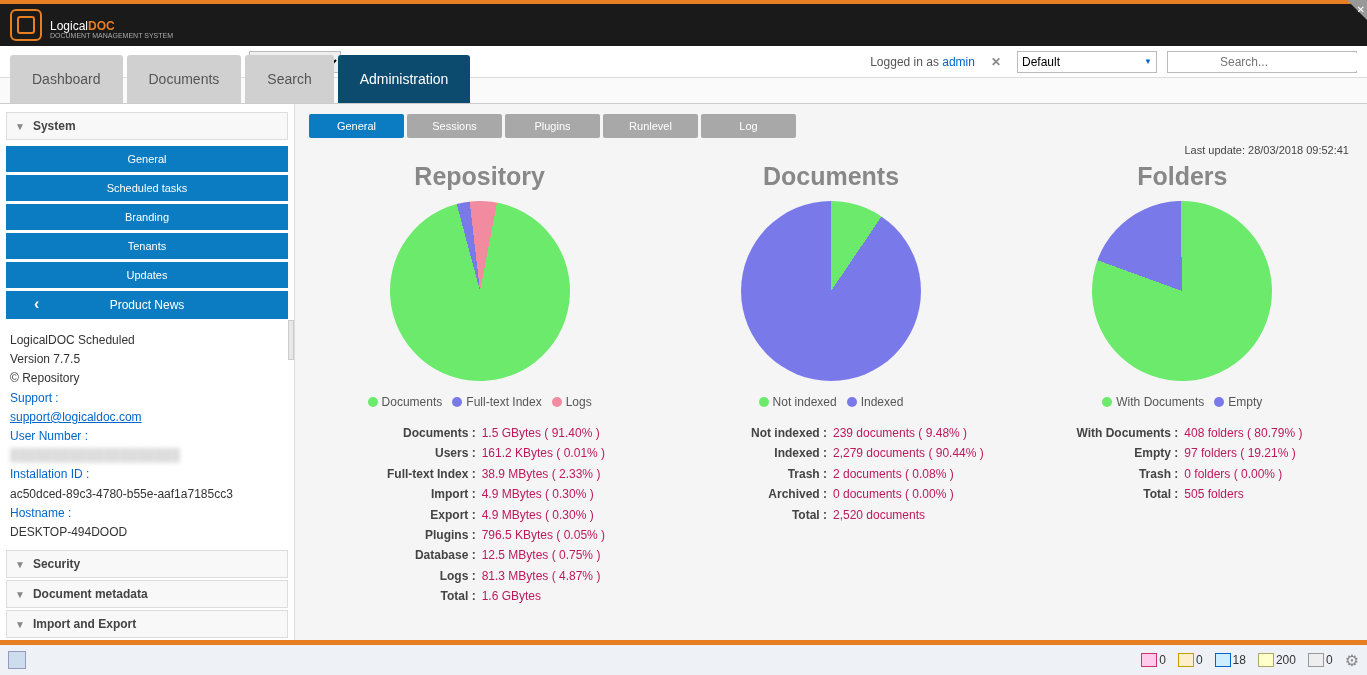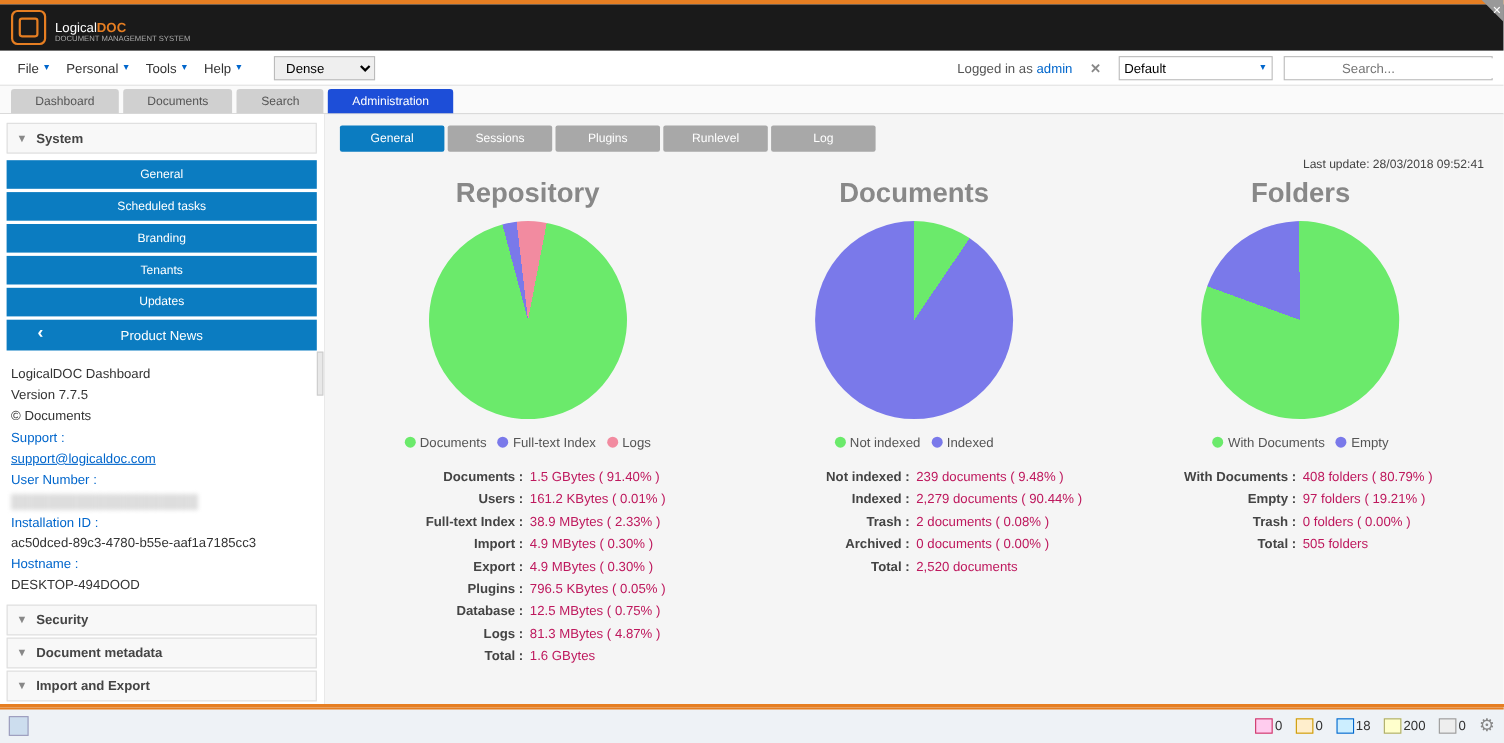--- a/index.html
+++ b/index.html
@@ -25,22 +25,22 @@
 .logged-in { color: #555; }
 .logged-in .user { color: #0066cc; }
 .logout-x { cursor: pointer; color: #888; font-weight: bold; padding: 0 6px; }
 .tenant-select { border: 1px solid #bbb; padding: 2px 4px; width: 140px; height: 22px; display: flex; align-items: center; justify-content: space-between; }
 .search-wrap { display: flex; align-items: center; border: 1px solid #bbb; height: 22px; width: 190px; }
 .search-input { border: none; outline: none; padding: 2px 6px; flex: 1; margin-left: 46px; }
 .search-btn { width: 22px; height: 22px; display: flex; align-items: center; justify-content: center; cursor: pointer; color: #0066cc; font-size: 16px; }
 
 
 .main-tabs { height: 26px; background: #fafafa; display: flex; align-items: flex-end; padding: 0 10px; gap: 4px; border-bottom: 1px solid #ccc; }
-.main-tab { background: #d0d0d0; color: #555; padding: 5px 22px; border-radius: 3px 3px 0 0; cursor: pointer; font-size: 11px; }
-.main-tab.active { background: #1d4ed8; color: #fff; }
+.main-tab { background: #d0d0d0; color: #555; padding: 16px 22px; border-radius: 3px 3px 0 0; cursor: pointer; font-size: 14px; }
+.main-tab.active { background: #0c4a6e; color: #fff; }
 
 
 .body { display: flex; height: calc(675px - 4px - 42px - 32px - 26px - 32px); background: #f5f5f5; }
 .sidebar { width: 295px; background: #fff; border-right: 1px solid #ddd; padding: 6px; overflow-y: auto; position: relative; }
 .sidebar-resizer { position: absolute; right: 0; top: 40%; width: 6px; height: 40px; background: #e8e8e8; border: 1px solid #ccc; }
 
 .accordion-hdr { background: #f8f8f8; border: 1px solid #ddd; padding: 6px 8px; display: flex; align-items: center; gap: 8px; cursor: pointer; font-weight: bold; color: #444; margin-top: 2px; }
 .acc-chev { color: #888; font-size: 10px; }
 .sidebar-btns { padding: 6px 0; display: flex; flex-direction: column; gap: 3px; }
 .side-btn { background: #0b7cc1; color: #fff; text-align: center; padding: 7px; cursor: pointer; font-size: 11px; position: relative; }
@@ -145,23 +145,23 @@
       </div>
     <div class="sidebar-btns">
       <div class="side-btn">General</div>
       <div class="side-btn">Scheduled tasks</div>
       <div class="side-btn">Branding</div>
       <div class="side-btn">Tenants</div>
       <div class="side-btn">Updates</div>
       <div class="side-btn"><span class="chev">‹</span><span>Product News</span></div>
     </div>
     <div class="side-info">
-      <div>LogicalDOC Dashboard</div>
+      <div>LogicalDOC Scheduled</div>
       <div>Version 7.7.5</div>
-      <div>© Documents</div>
+      <div>© Repository</div>
       <div class="label">Support :</div>
       <a>support@logicaldoc.com</a>
       <div class="label">User Number :</div>
       <div class="blur">████████████████████</div>
       <div class="label">Installation ID :</div>
       <div>ac50dced-89c3-4780-b55e-aaf1a7185cc3</div>
       <div class="label">Hostname :</div>
       <div>DESKTOP-494DOOD</div>
     </div>
     <div class="accordion-hdr">

